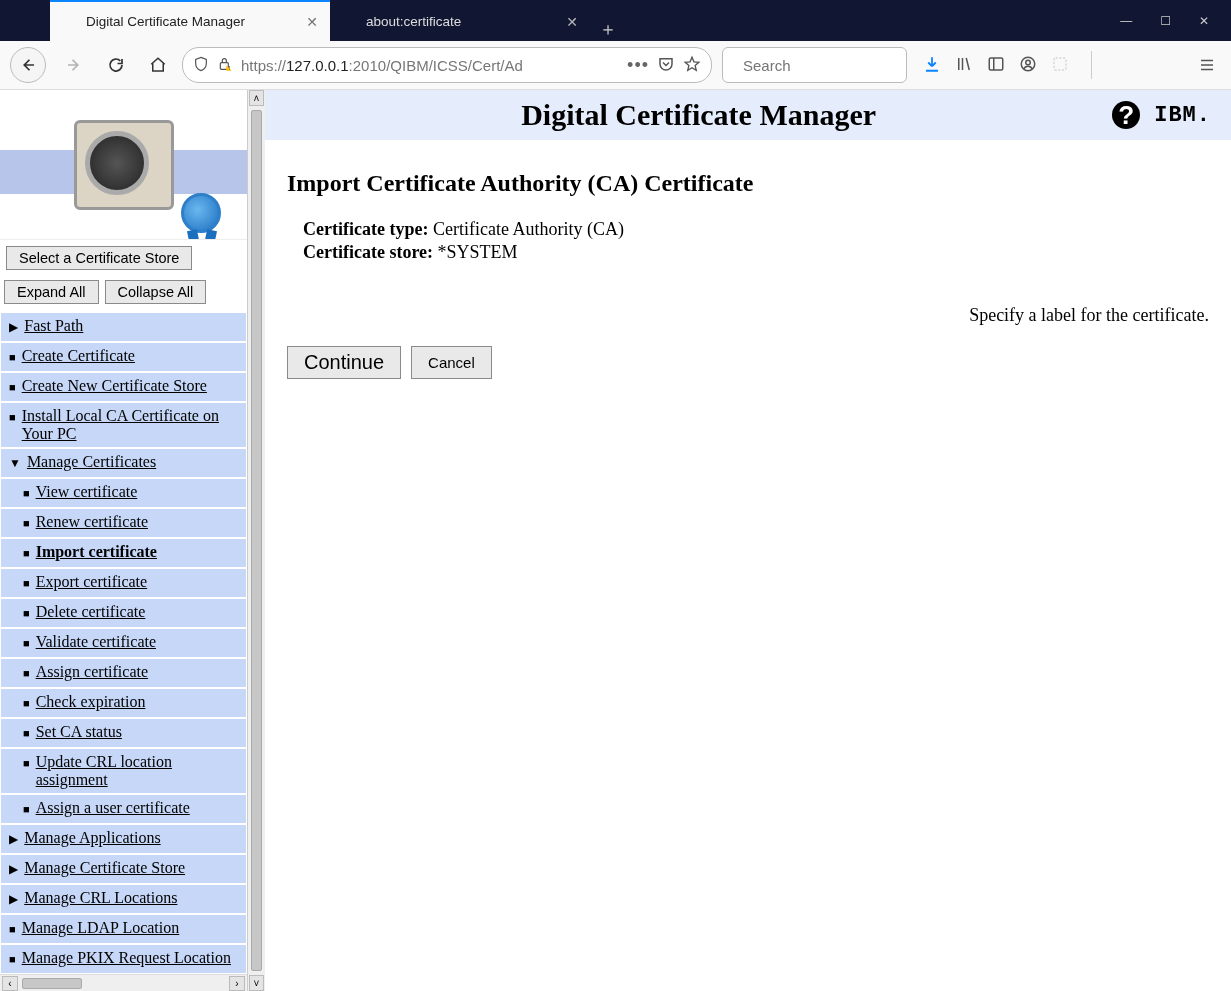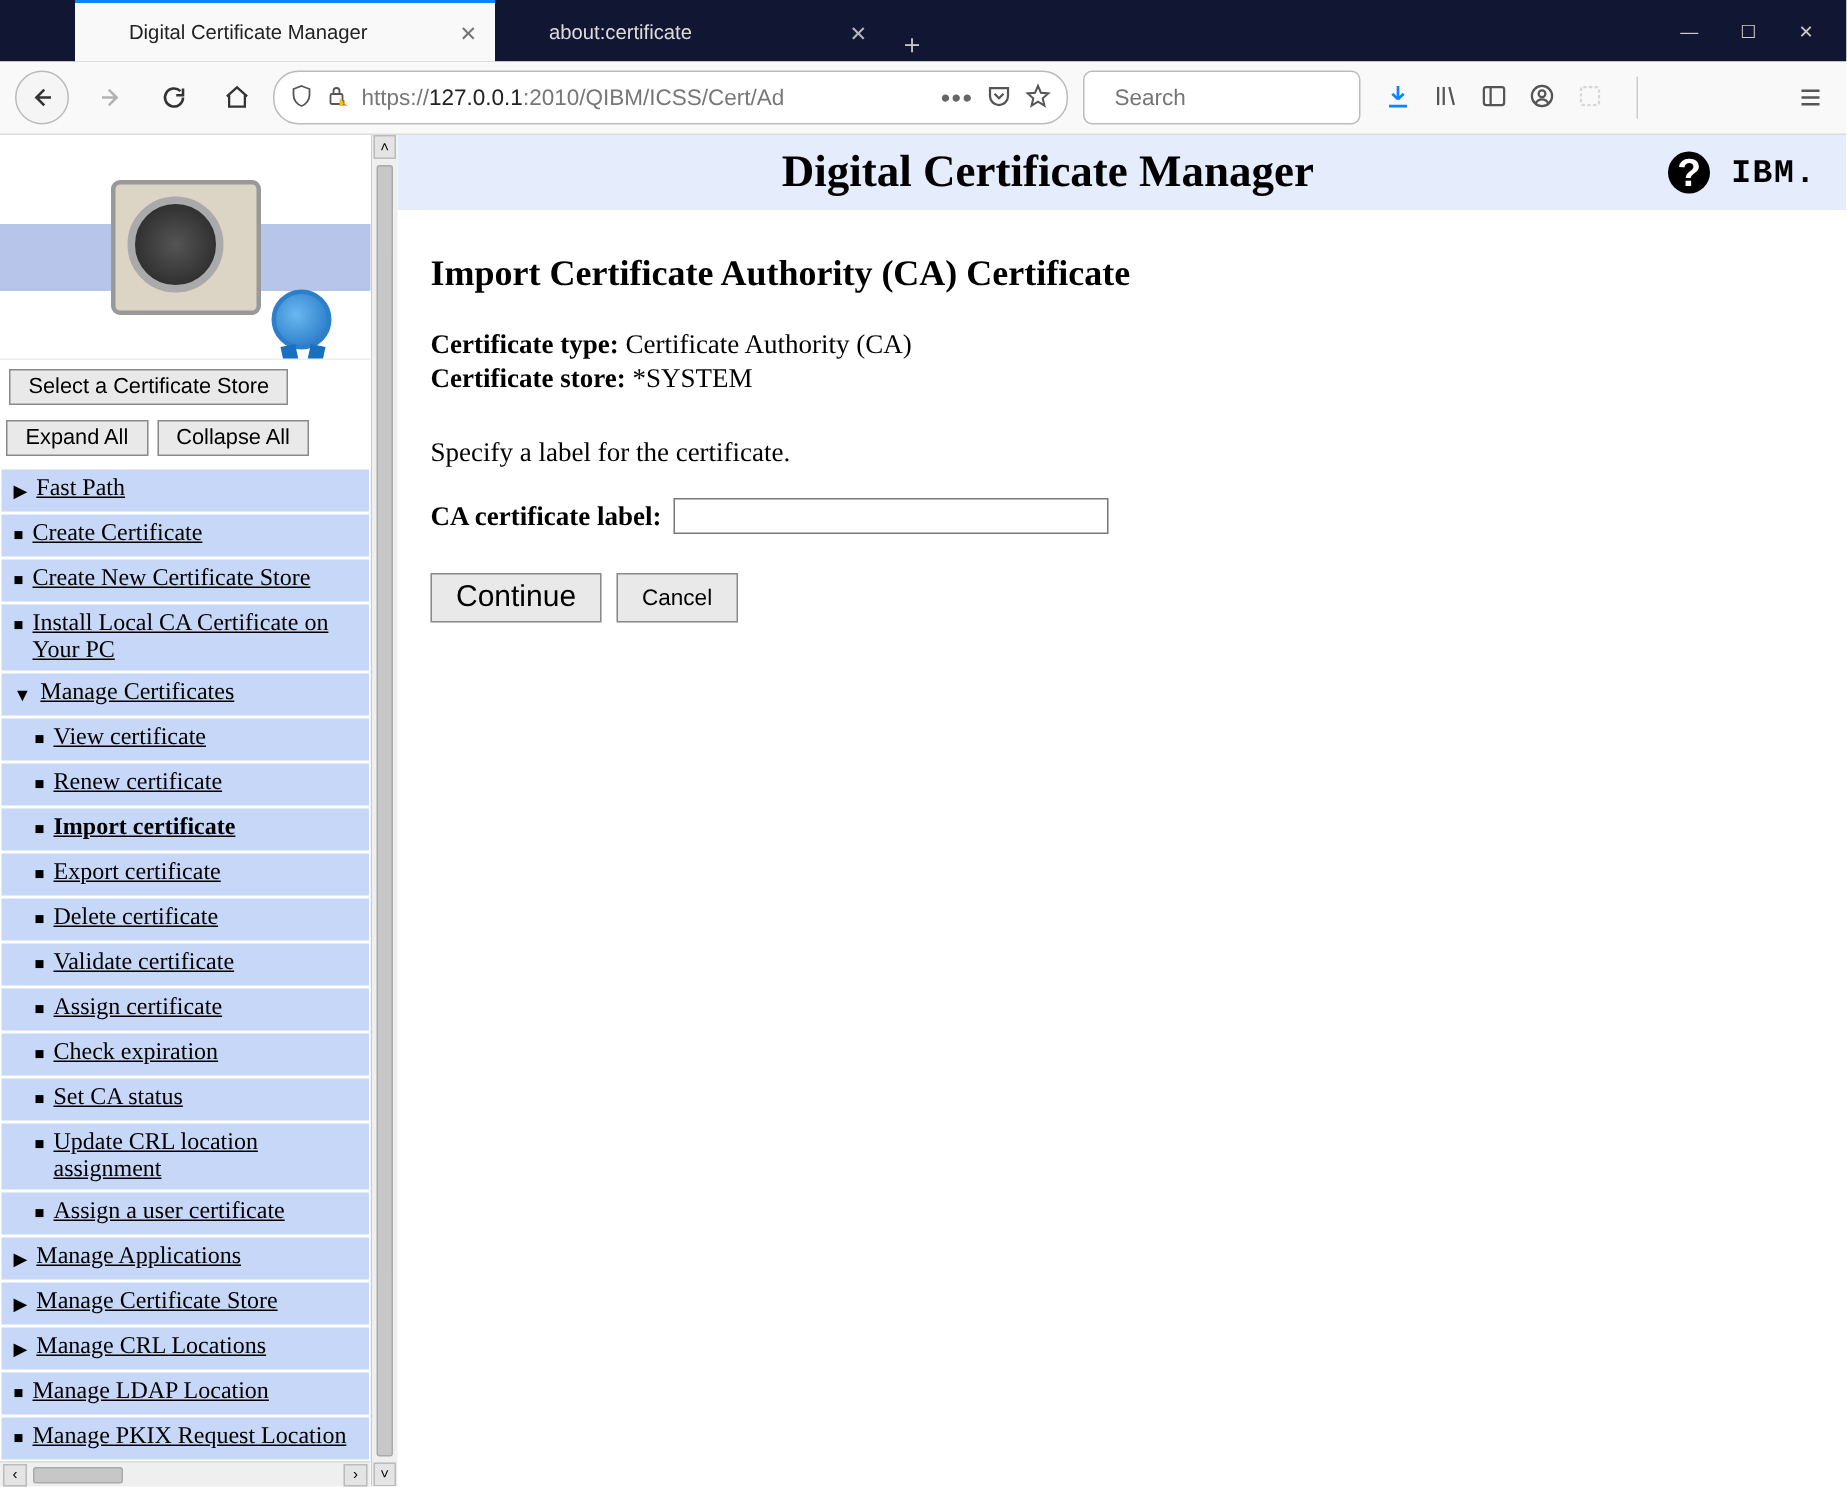--- a/index.html
+++ b/index.html
@@ -198,22 +198,22 @@
     font-size: 30px;
     font-weight: bold;
     font-family: "Times New Roman", serif;
   }
   .banner .help { font-size:26px; font-weight:bold; background:#000; color:#fff; width:28px; height:28px; border-radius:50%; display:flex; align-items:center; justify-content:center; margin-right:14px; font-family:Arial;}
   .banner .ibm { font-family: "Courier New", monospace; font-weight:bold; font-size:22px; letter-spacing:1px;}
 
   .page-body { padding: 16px 22px; }
   .page-h1 { font-size: 24px; font-weight:bold; margin: 14px 0 22px;}
   .kv-row { font-size: 18px; margin: 2px 0;}
-  .kv-row .k { font-weight:bold;}
-  .prompt { font-size: 18px; margin: 28px 0 20px;}
+  .kv-row .k { font-weight:bold;margin-left:16px;}
+  .prompt { font-size: 18px; margin: 42px 0 20px; text-align: right;}
   .form-row { display:flex; align-items:center; gap:8px; margin-bottom: 26px;}
   .form-row label { font-size:18px; font-weight:bold;}
   .form-row input[type=text] {
     width: 290px; height: 24px; border:1px solid #777; padding:1px 4px; font-size:14px;
   }
   .btn-row { display:flex; gap:10px;}
 
 </style>
 </head>
 <body>
@@ -480,24 +480,20 @@
         <span class="k">Certificate type:</span>
         <span>Certificate Authority (CA)</span>
       </div>
       <div class="kv-row">
         <span class="k">Certificate store:</span>
         <span>*SYSTEM</span>
       </div>
 
       <div class="prompt">Specify a label for the certificate.</div>
 
-      <div class="form-row">
-        <label>CA certificate label:</label>
-        <input type="text" value="" style="">
-      </div>
 
       <div class="btn-row">
         <button class="classic-btn" style="padding:4px 16px;font-size:20px">Continue</button>
         <button class="classic-btn" style="padding:4px 16px;font-size:15px">Cancel</button>
       </div>
     </div>
   </div>
 </div>
 
 </body></html>

